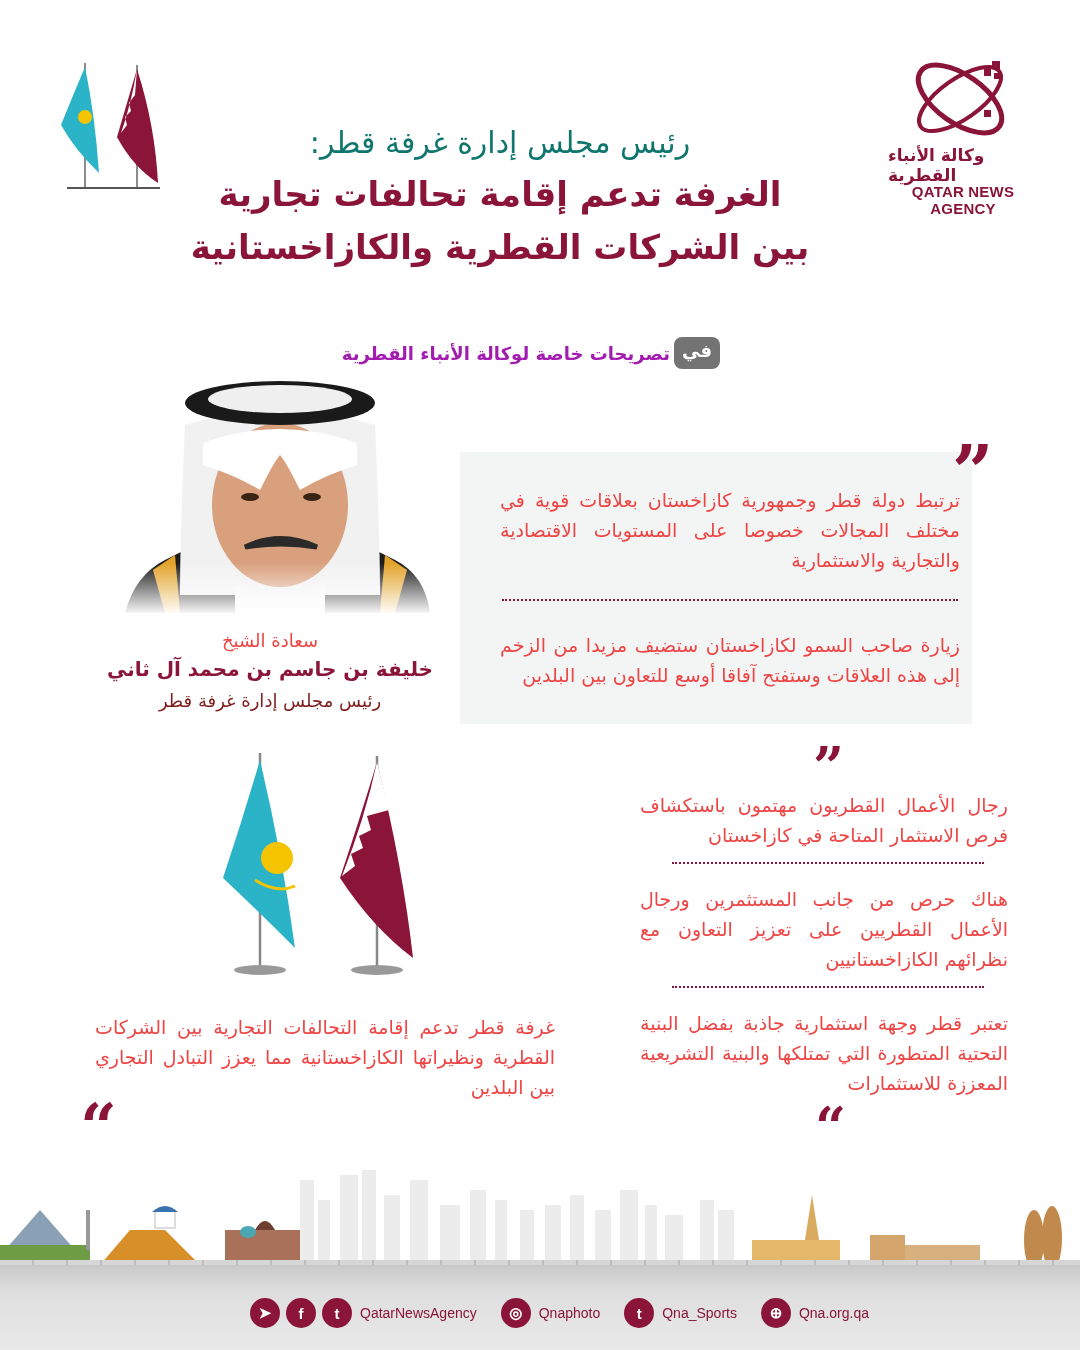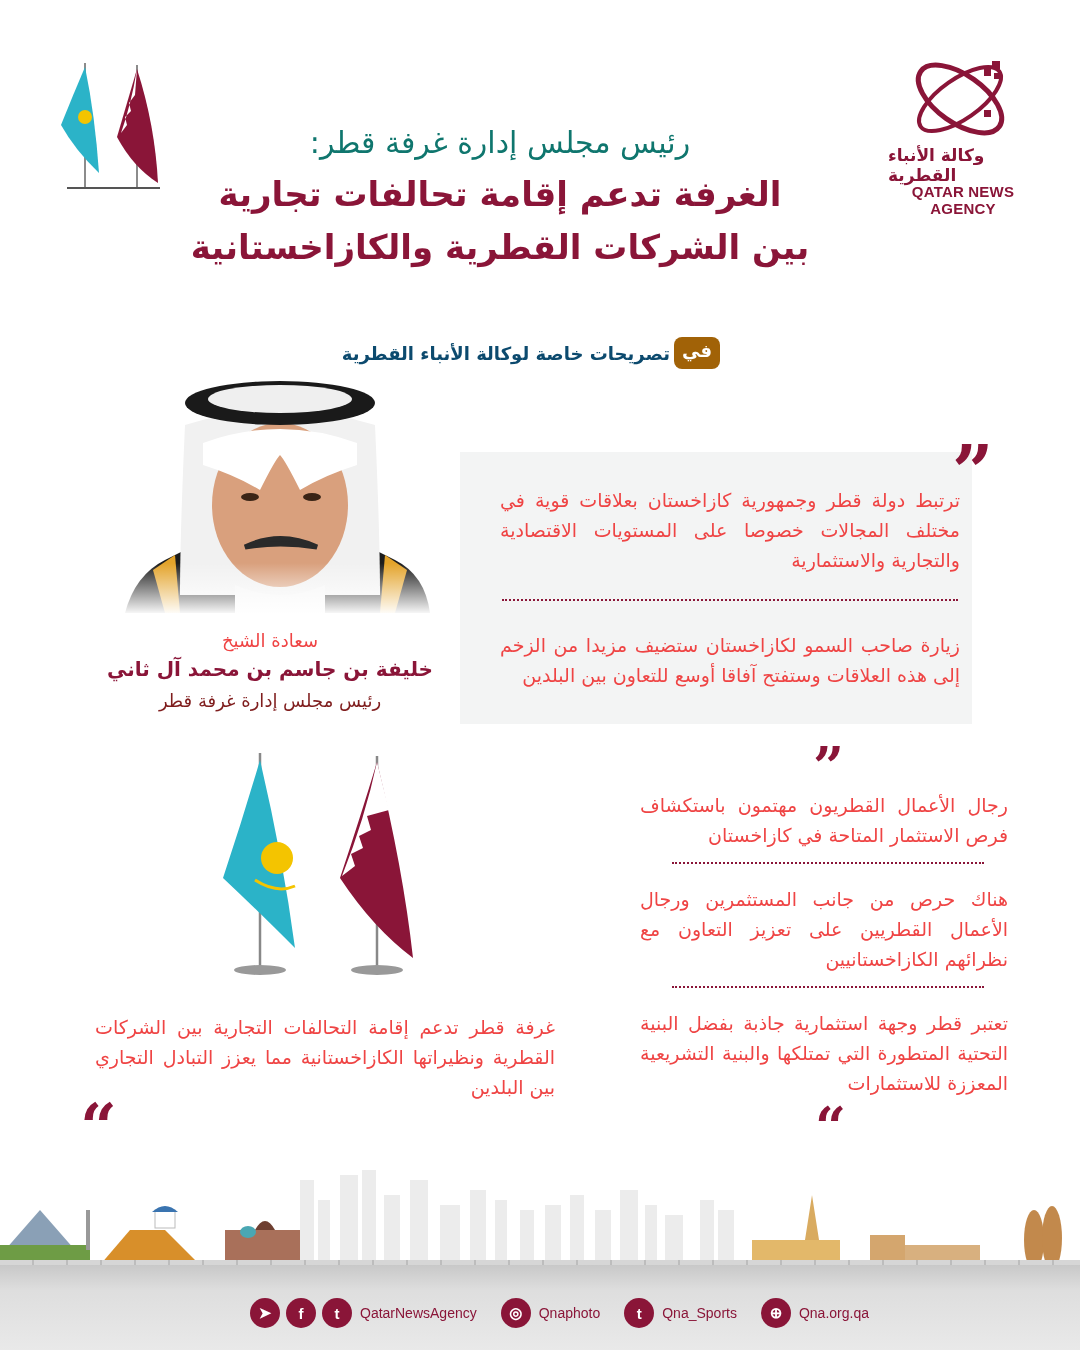--- a/index.html
+++ b/index.html
@@ -13,22 +13,22 @@
   .logo-en { position: absolute; top: 128px; left: 10px; width: 146px; text-align: center; color: #8a1538; font-size: 15px; font-weight: bold; font-family: "Liberation Sans", sans-serif; letter-spacing: 0.2px; }
 
   
   .title-sub { left: 200px; top: 125px; width: 600px; text-align: center; font-size: 30px; color: #0f766e; direction: rtl; }
   .title-main { left: 150px; width: 700px; text-align: center; font-size: 34px; font-weight: bold; color: #8a1538; direction: rtl; }
   .t1 { top: 174px; }
   .t2 { top: 227px; }
 
   
   .tag { left: 330px; top: 335px; width: 390px; height: 36px; direction: rtl; display: flex; align-items: center; gap: 4px; }
-  .tag-badge { background: #a16207; color: #fff; font-weight: bold; font-size: 18px; padding: 2px 8px 6px; border-radius: 8px; line-height: 24px; }
-  .tag-text { font-size: 18px; font-weight: bold; color: #0c4a6e; }
+  .tag-badge { background: #737373; color: #fff; font-weight: bold; font-size: 18px; padding: 2px 8px 6px; border-radius: 8px; line-height: 24px; }
+  .tag-text { font-size: 18px; font-weight: bold; color: #a21caf; }
 
   
   .portrait { left: 125px; top: 355px; width: 310px; height: 260px; }
 
   .person { left: 100px; top: 628px; width: 340px; text-align: center; direction: rtl; }
   .person .hon { font-size: 18px; color: #ef4444; line-height: 26px; }
   .person .name { font-size: 20px; font-weight: bold; color: #8a1538; line-height: 30px; }
   .person .role { font-size: 18px; color: #7f1d1d; line-height: 34px; }
 
   

